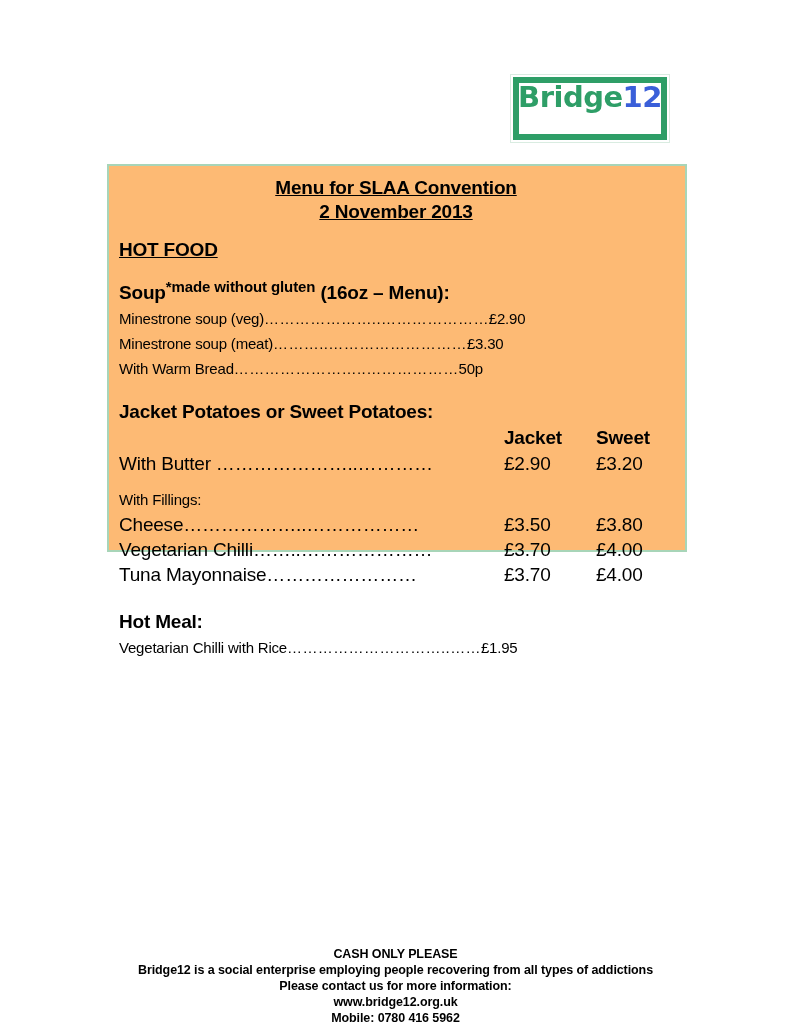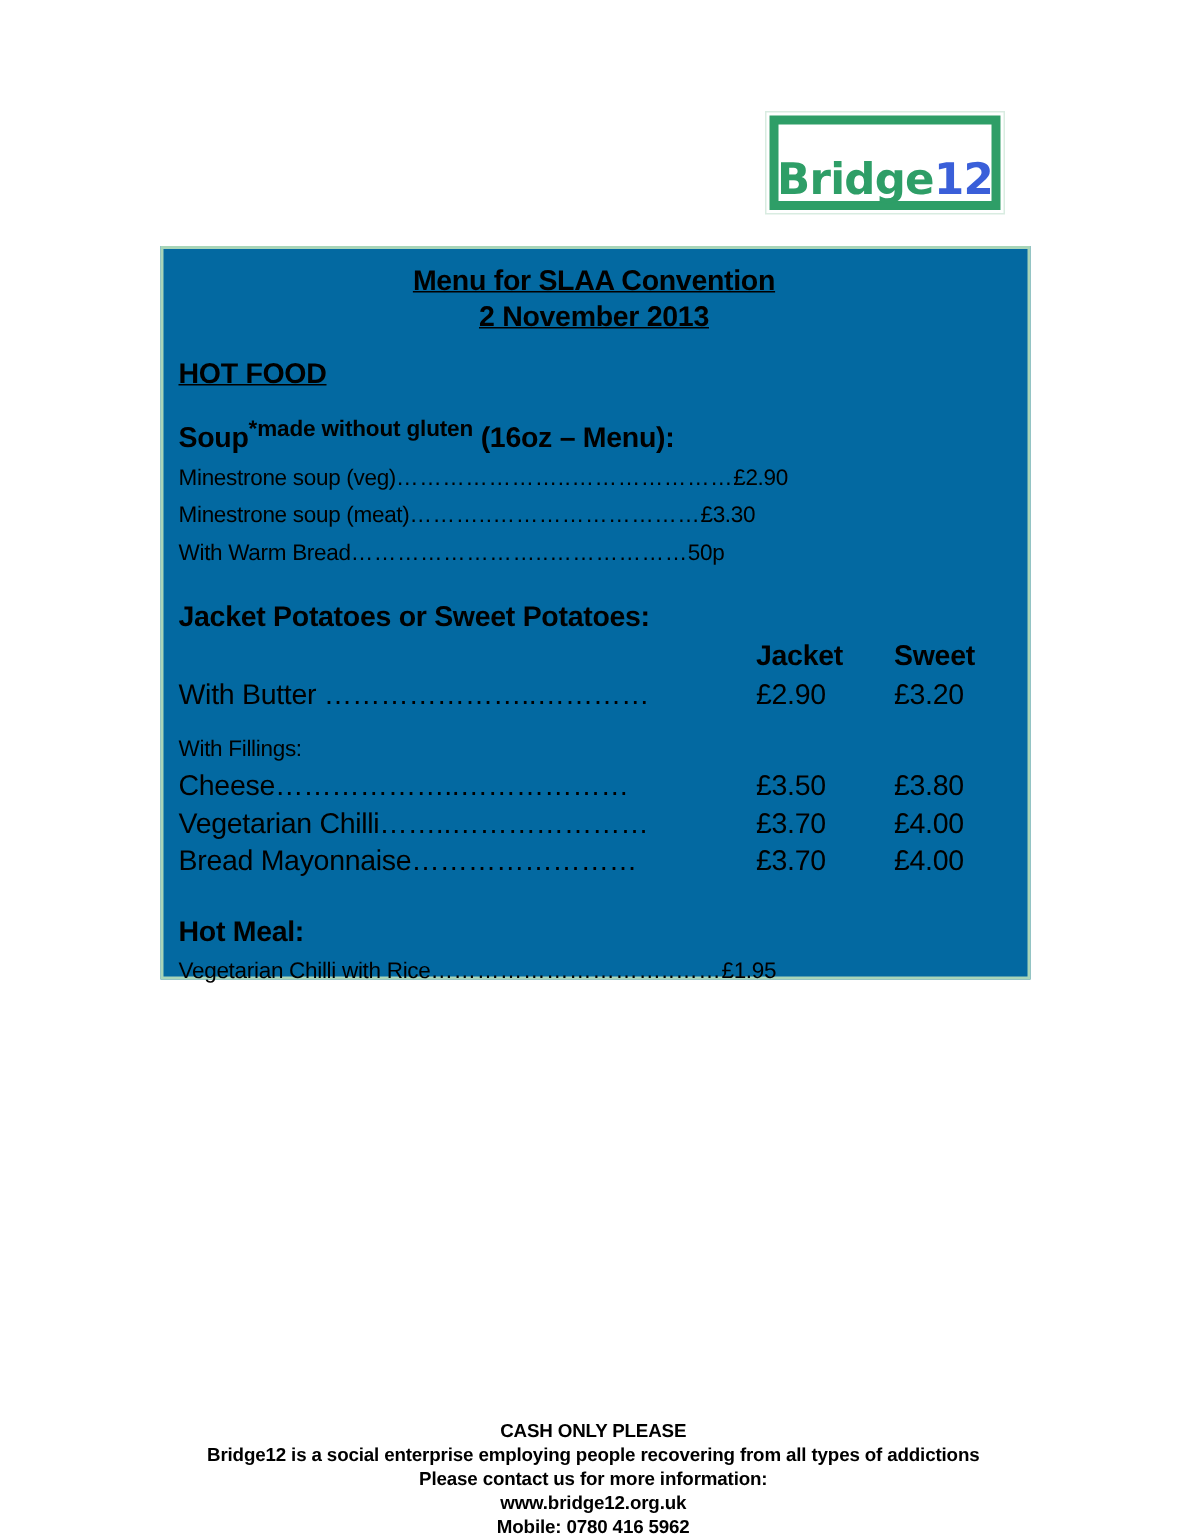--- a/index.html
+++ b/index.html
@@ -33,44 +33,44 @@
     padding: 2px;
     background: #ffffff;
   }
   .logo-inner {
     width: 100%;
     height: 100%;
     box-sizing: border-box;
     border: 6px solid #2e9e67;
     background: #ffffff;
     display: flex;
-    align-items: flex-end;
+    align-items: flex-start;
     justify-content: center;
   }
   .logo-text {
     font-family: "DejaVu Sans", sans-serif;
     font-weight: bold;
     font-size: 29px;
     line-height: 1;
     letter-spacing: -0.5px;
     white-space: nowrap;
   }
   .logo-bridge { color: #2e9e67; }
   .logo-12 { color: #3a5fd9; }
 
   
   .menu-box {
     position: absolute;
     left: 107px;
     top: 164px;
     width: 580px;
-    height: 489px;
+    height: 388px;
     box-sizing: border-box;
     border: 2px solid #a8d5b8;
-    background: #0369a1;
+    background: #fdba74;
     padding: 0;
   }
   .menu-inner {
     padding: 10px 12px 0 10px;
   }
 
   
   .doc-title {
     text-align: center;
     font-weight: bold;
@@ -214,21 +214,21 @@
           <td class="col-item"><span>Cheese</span><span class="dots">………………..………………</span></td>
           <td class="col-jacket">£3.50</td>
           <td class="col-sweet">£3.80</td>
         </tr>
         <tr>
           <td class="col-item"><span>Vegetarian Chilli</span><span class="dots">……..…………………</span></td>
           <td class="col-jacket">£3.70</td>
           <td class="col-sweet">£4.00</td>
         </tr>
         <tr>
-          <td class="col-item"><span>Bread Mayonnaise</span><span class="dots">……………………</span></td>
+          <td class="col-item"><span>Tuna Mayonnaise</span><span class="dots">……………………</span></td>
           <td class="col-jacket">£3.70</td>
           <td class="col-sweet">£4.00</td>
         </tr>
       </tbody>
         </table>
 
       <div class="spacer-lg"></div>
 
       <div class="sub-head"><span>Hot Meal:</span></div>
 

